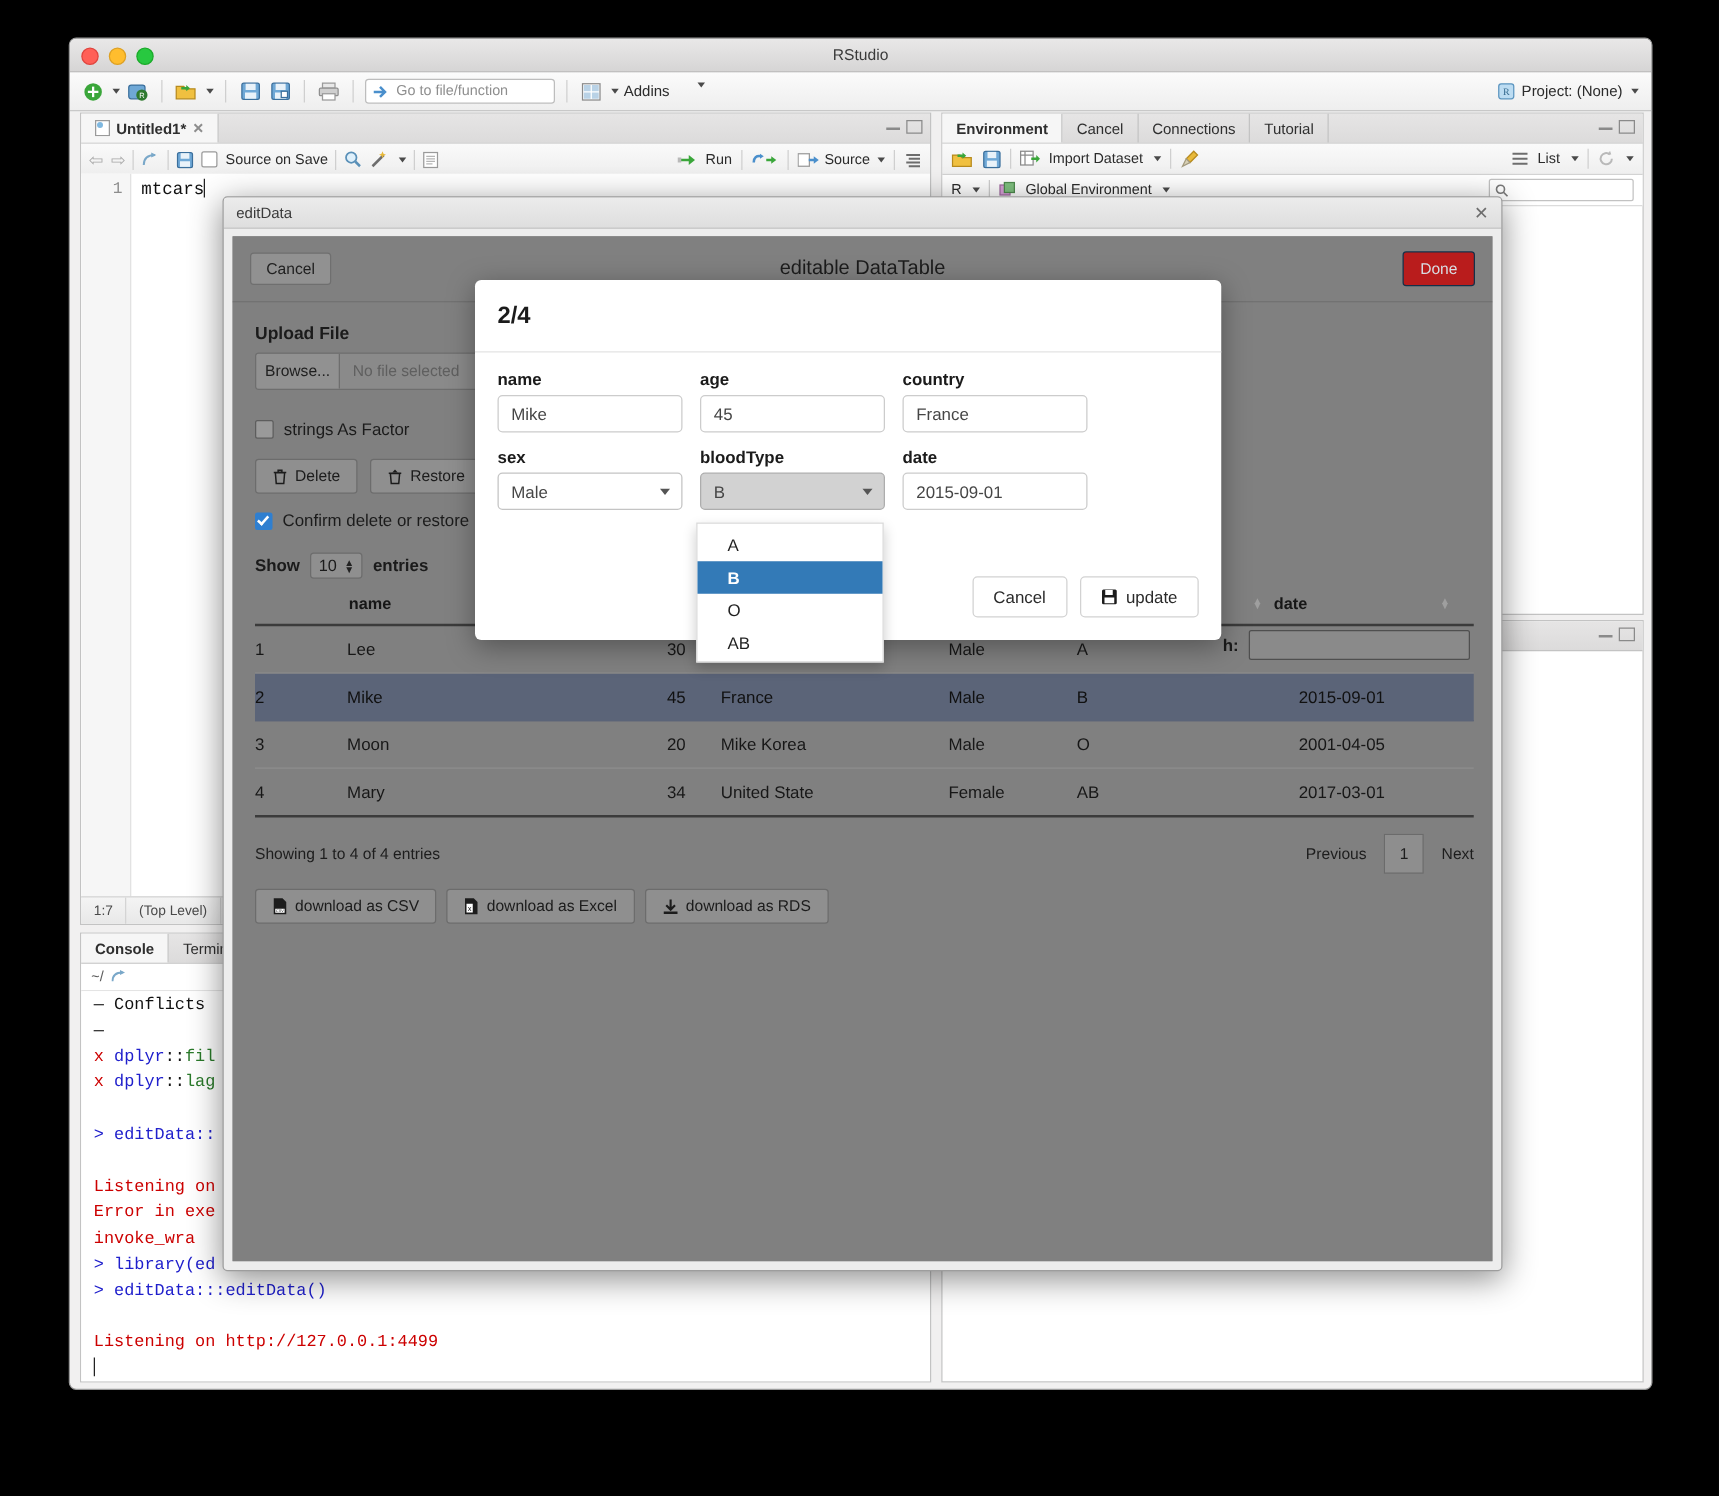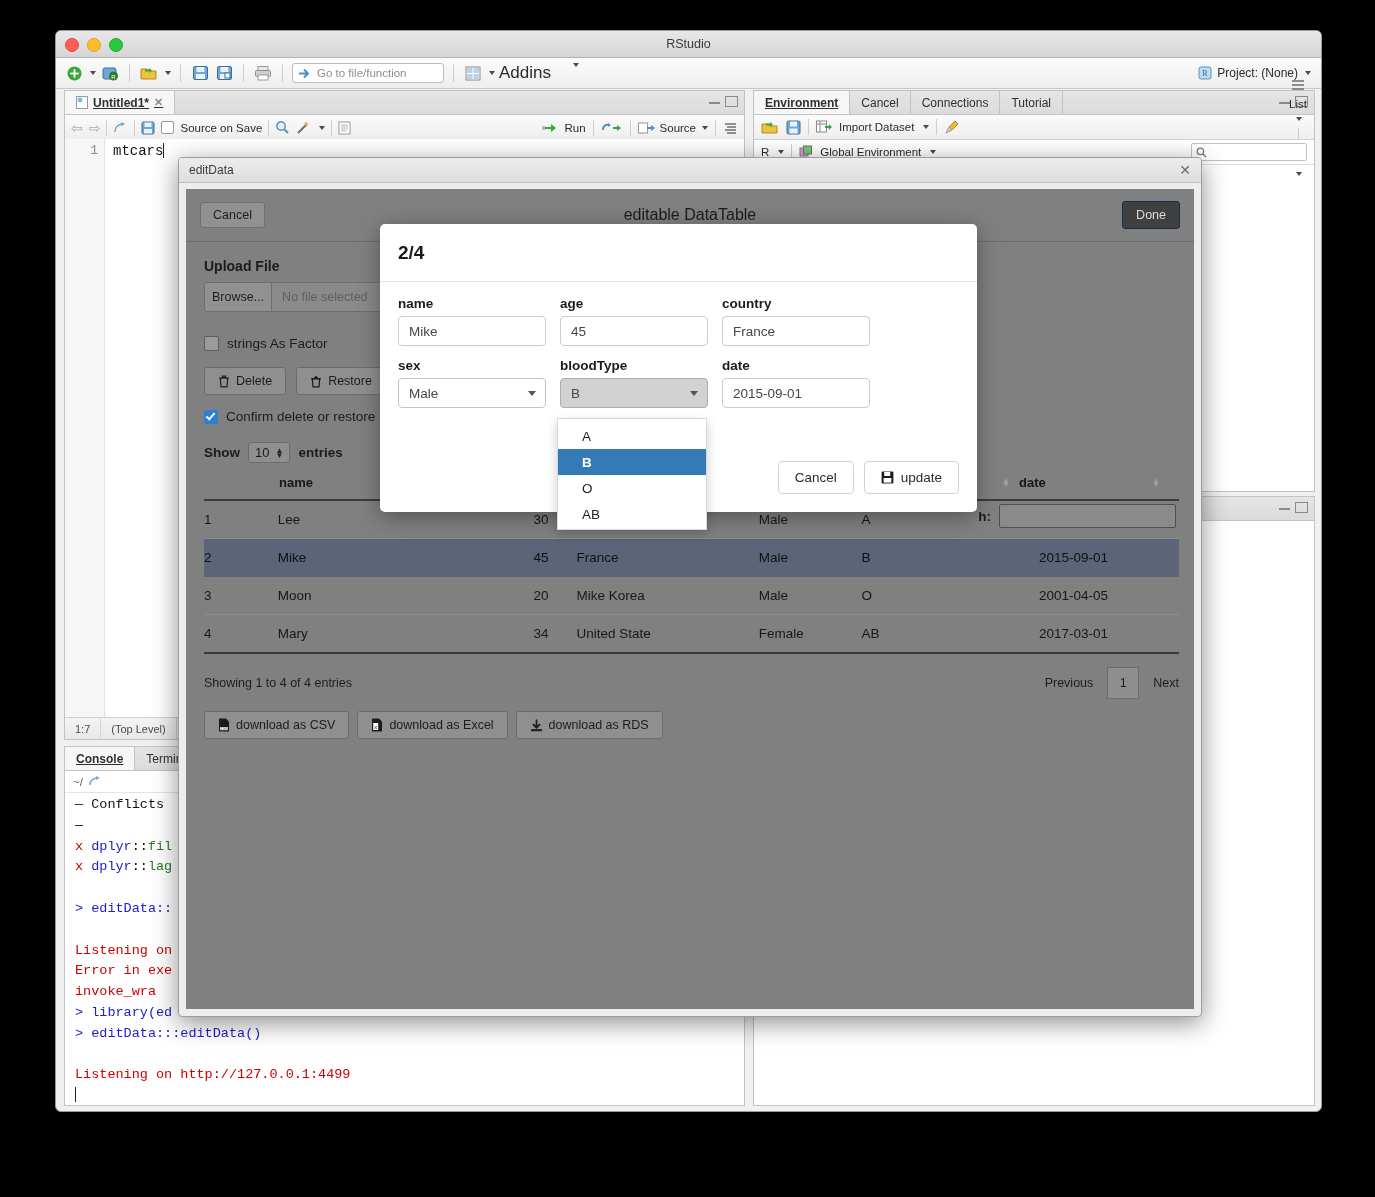--- a/index.html
+++ b/index.html
@@ -19,30 +19,30 @@
   .rs-title-text{width:100%;text-align:center;font-size:12.5px;color:#3a3a3a;}
 
   .rs-toolbar{height:30px;background:linear-gradient(#fbfbfb,#eeeeee);border-bottom:1px solid #c8c8c8;
     display:flex;align-items:center;padding:0 8px;gap:4px;position:relative;font-size:12px;color:#2b2b2b;}
   .tb-sep{width:1px;height:18px;background:#cfcfcf;margin:0 5px;}
   .tb-ico{width:20px;height:20px;display:flex;align-items:center;justify-content:center;}
   .caret{width:0;height:0;border-left:3.5px solid transparent;border-right:3.5px solid transparent;
     border-top:4.5px solid #4a4a4a;margin-left:2px;}
   .gotofile{display:flex;align-items:center;gap:6px;width:140px;height:18px;background:#fff;
     border:1px solid #bdbdbd;border-radius:3px;padding:0 5px;font-size:11.5px;color:#8e8e8e;}
-  .addins{display:flex;align-items:flex-start;gap:20px;font-size:17px;color:#2b2b2b;}
+  .addins{display:flex;align-items:flex-start;gap:20px;font-size:12px;color:#2b2b2b;}
   .proj{position:absolute;right:10px;display:flex;align-items:center;gap:5px;font-size:12px;color:#2b2b2b;}
 
   
   .pane{position:absolute;background:#fff;border:1px solid #c3c3c3;}
   .pane-tabs{height:23px;background:linear-gradient(#e6e5e5,#dcdbdb);border-bottom:1px solid #c3c3c3;
     display:flex;align-items:stretch;position:relative;}
   .ptab{display:flex;align-items:center;gap:5px;padding:0 11px;font-size:12px;color:#2f2f2f;
     border-right:1px solid #c3c3c3;}
-  .ptab.active{background:#f6f6f6;font-weight:bold;text-decoration:underline;}
+  .ptab.active{background:#f6f6f6;font-weight:bold;}
   .pane-min{position:absolute;right:6px;top:5px;display:flex;gap:5px;align-items:center;}
   .minbox{width:11px;height:9px;border:1px solid #8a8a8a;}
   .minbar{width:11px;height:3px;border-bottom:2px solid #8a8a8a;}
 
   .src-tools{height:25px;background:linear-gradient(#fafafa,#eeeeee);border-bottom:1px solid #cfcfcf;
     display:flex;align-items:center;padding:0 6px;gap:6px;font-size:11.5px;color:#2b2b2b;position:relative;}
   .arrow-gray{color:#a9a9a9;font-size:14px;}
   .chk{width:11px;height:11px;border:1px solid #9a9a9a;background:#fff;border-radius:2px;display:inline-block;}
   .src-right{position:absolute;right:6px;display:flex;align-items:center;gap:7px;}
   .btnflat{display:flex;align-items:center;gap:4px;font-size:11.5px;color:#2b2b2b;}
@@ -77,21 +77,21 @@
   .viewer-title{height:24px;background:linear-gradient(#ececec,#dedede);border-bottom:1px solid #c0c0c0;
     display:flex;align-items:center;padding:0 10px;font-size:12px;color:#3a3a3a;position:relative;}
   .viewer-x{position:absolute;right:10px;font-size:14px;color:#6d6d6d;}
   .viewer-body{position:absolute;left:7px;right:7px;top:31px;bottom:7px;background:#808080;overflow:hidden;}
 
   .app-header{height:52px;background:#808080;display:flex;align-items:center;padding:0 14px;position:relative;
     border-bottom:1px solid #6d6d6d;}
   .app-title{width:100%;text-align:center;font-size:16px;color:#1c1c1c;}
   .btn-cancel-top{position:absolute;left:14px;background:#919191;border:1px solid #6f6f6f;border-radius:3px;
     padding:5px 12px;font-size:12.5px;color:#1f1f1f;}
-  .btn-done{position:absolute;right:14px;background:#404040;border:1px solid #143049;border-radius:3px;
+  .btn-done{position:absolute;right:14px;background:#b91c1c;border:1px solid #143049;border-radius:3px;
     padding:6px 13px;font-size:12.5px;color:#d8dde3;}
 
   .app-content{position:absolute;left:0;right:0;top:53px;bottom:0;background:#808080;padding:16px 18px 0 18px;}
   .lbl-bold{font-size:14px;font-weight:bold;color:#1b1b1b;margin-bottom:8px;}
   .file-input{display:flex;width:470px;height:28px;border:1px solid #6e6e6e;border-radius:3px;overflow:hidden;}
   .file-btn{background:#919191;border-right:1px solid #6e6e6e;padding:0 7px;display:flex;align-items:center;
     font-size:12.5px;color:#1f1f1f;}
   .file-txt{flex:1;background:#8a8a8a;display:flex;align-items:center;padding-left:10px;font-size:12.5px;color:#5f5f5f;}
 
   .chk-row{display:flex;align-items:center;gap:8px;margin-top:24px;font-size:13.5px;color:#1b1b1b;}
@@ -385,21 +385,21 @@
             <path d="M9 7h5" stroke="#3aa63a" stroke-width="2"></path>
             <path d="M13 4l3 3-3 3z" fill="#3aa63a"></path>
           </svg>
         <span>Import Dataset</span>
         <span class="caret"></span>
         <span class="gline"></span>
         <svg width="17" height="15" viewBox="0 0 17 15">
             <path d="M11 1l3 3-6 6-3-3z" fill="#e8b93a" stroke="#b78a1d"></path>
             <path d="M5 7l-3 6 6-3z" fill="#d8d0b5" stroke="#a39a7e"></path>
           </svg>
-        <div style="position:absolute;right:7px;display:flex;align-items:center;gap:7px;flex-direction:column;">
+        <div style="position:absolute;right:7px;display:flex;align-items:center;gap:7px;">
           <svg width="14" height="12" viewBox="0 0 14 12">
               <path d="M1 2h12M1 6h12M1 10h12" stroke="#6d6d6d" stroke-width="1.5"></path>
             </svg>
           <span>List</span>
           <span class="caret"></span>
           <span class="gline"></span>
           <svg width="14" height="14" viewBox="0 0 14 14">
               <path d="M11.5 7a4.5 4.5 0 1 1-1.6-3.5" stroke="#b9b9b9" stroke-width="1.6" fill="none"></path>
               <path d="M10 0.5l1 3-3 .3z" fill="#b9b9b9"></path>
             </svg>

